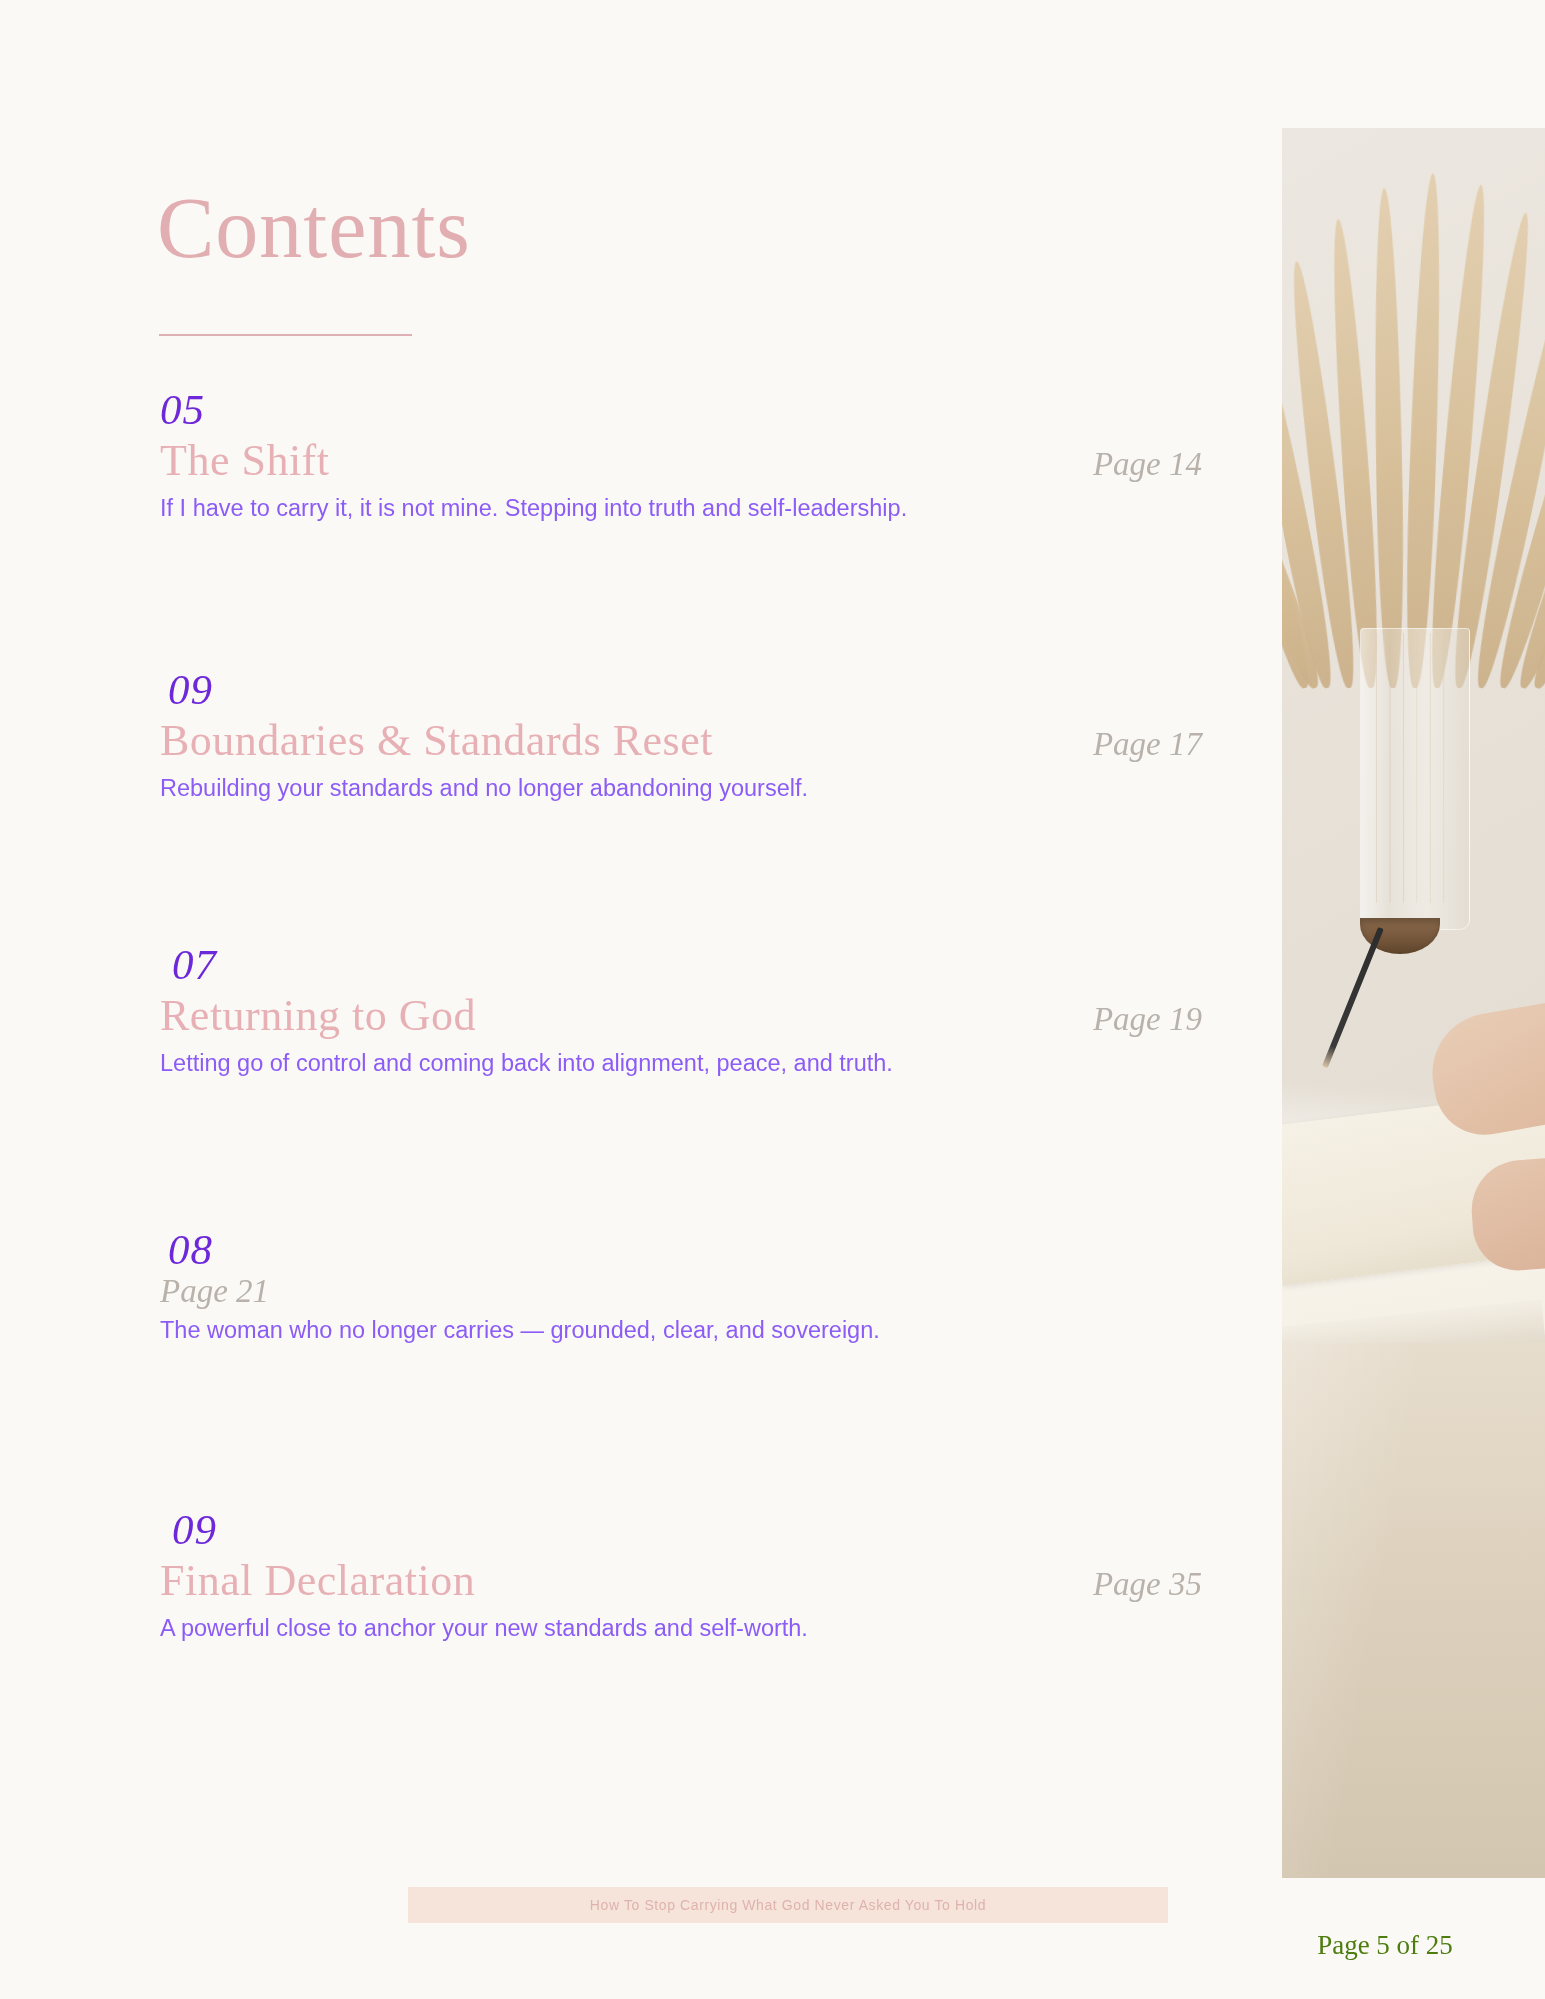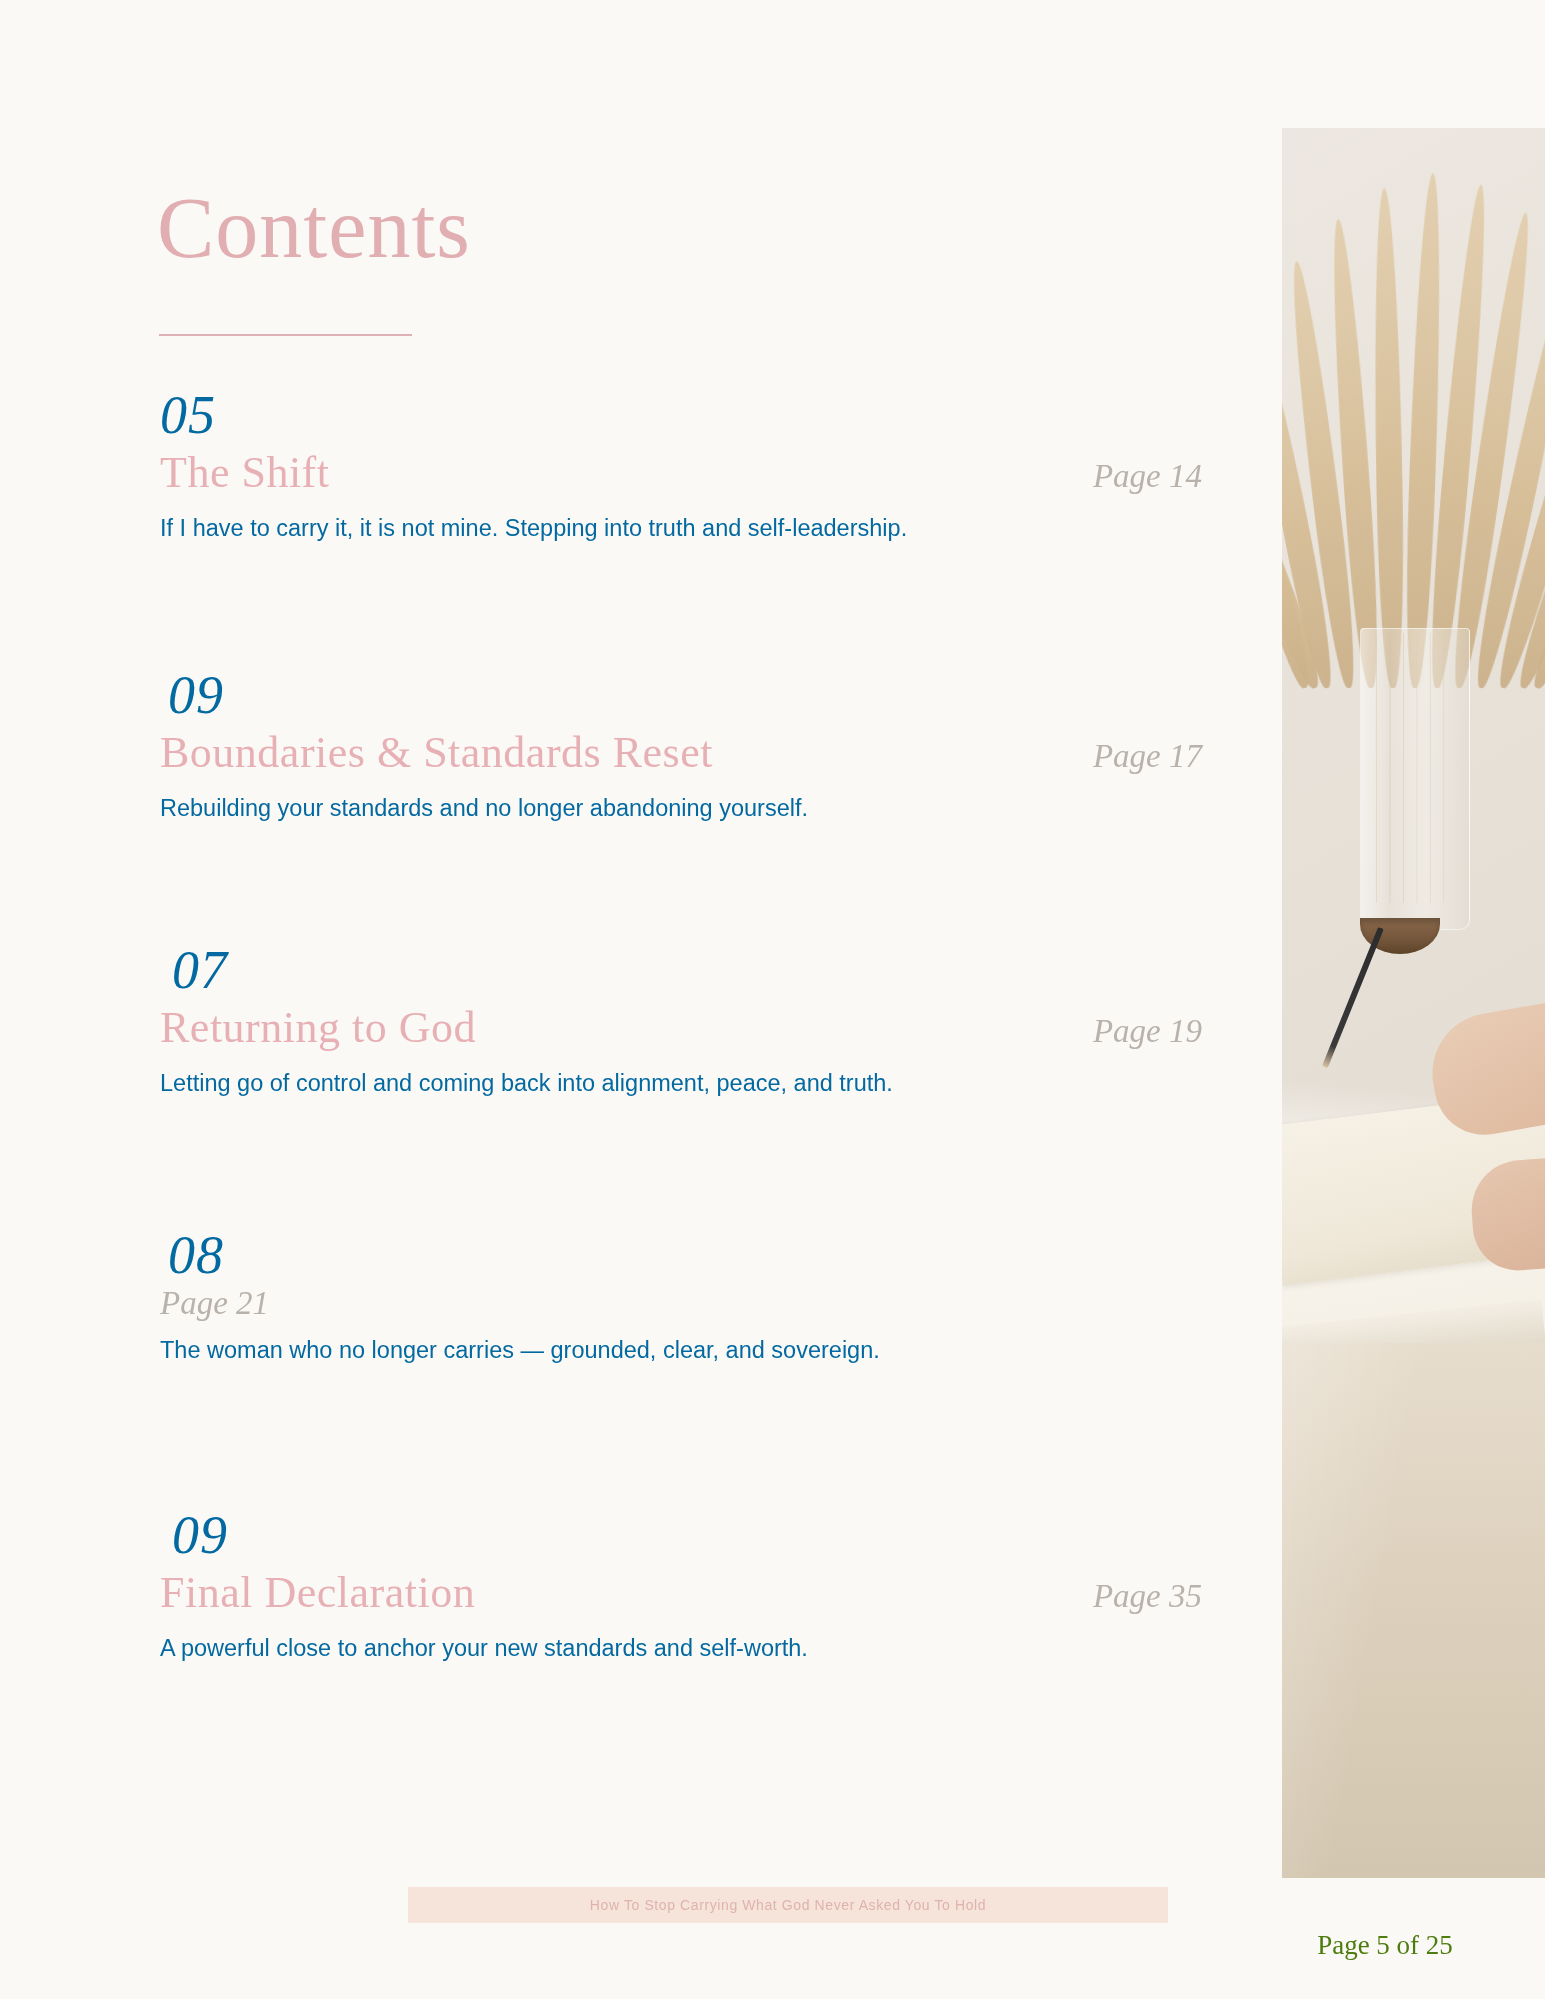--- a/index.html
+++ b/index.html
@@ -192,22 +192,22 @@
     top: 386px;
     width: 1282px;
   }
 
   .entry {
     position: relative;
     padding: 0 0 0 0;
   }
   .num {
     font-family: "Liberation Serif", serif;
-    font-size: 54px;
-    color: #0369a1;
+    font-size: 43px;
+    color: #6d28d9;
     line-height: 1.1;
     font-style: italic;
     letter-spacing: 1px;
   }
   .row {
     display: flex;
     align-items: baseline;
     justify-content: space-between;
   }
   .chapter {
@@ -221,24 +221,24 @@
     font-family: "Liberation Serif", serif;
     font-style: italic;
     font-size: 33px;
     color: #b9b2ab;
     white-space: nowrap;
     margin-right: 3px;
   }
   .desc {
     font-family: "Liberation Sans", sans-serif;
     font-size: 23.5px;
-    color: #0369a1;
+    color: #8b5cf6;
     line-height: 1.55;
     max-width: 860px;
-    margin-top: 10px;
+    margin-top: 2px;
   }
 
   
   .e0 { position:absolute; left:160px; top:0;    width: 1045px; }
   .e1 { position:absolute; left:160px; top:280px;  width: 1045px; }
   .e2 { position:absolute; left:160px; top:555px;  width: 1045px; }
   .e3 { position:absolute; left:160px; top:840px;  width: 1045px; }
   .e4 { position:absolute; left:160px; top:1120px; width: 1045px; }
 
   .e1 .num, .e3 .num { margin-left: 8px; }

